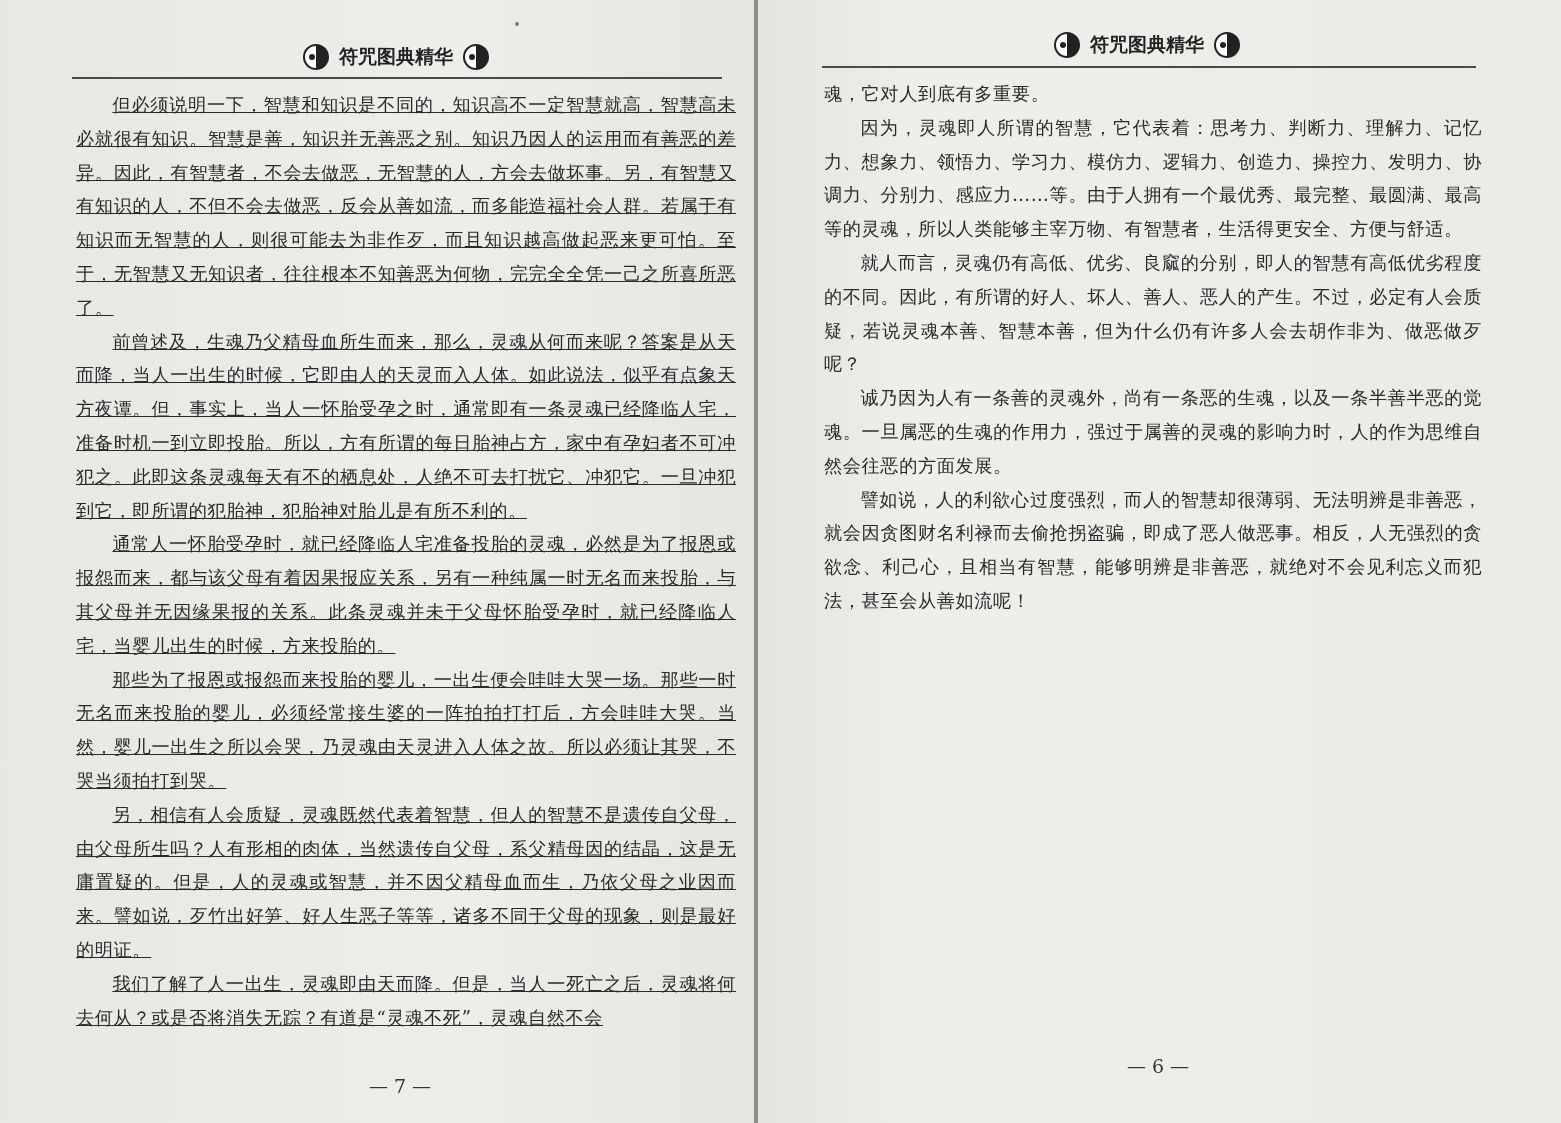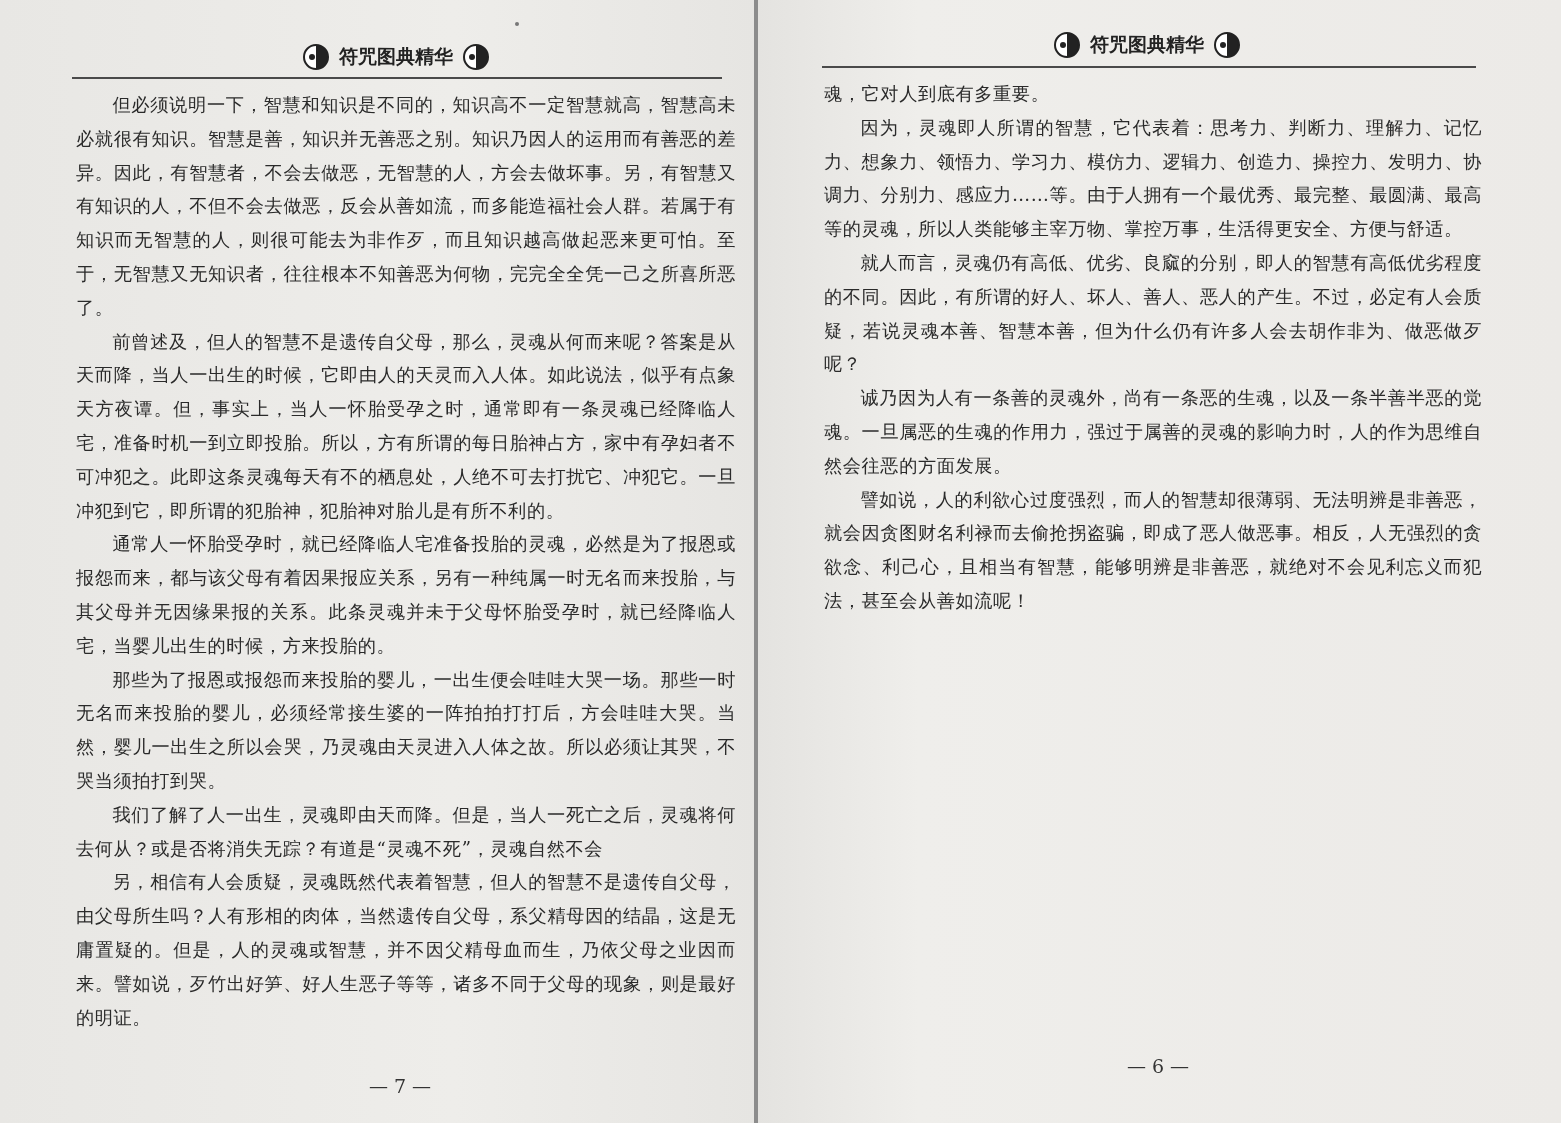--- a/index.html
+++ b/index.html
@@ -32,21 +32,21 @@
     content: ""; position: absolute; width: 6px; height: 6px; border-radius: 50%;
     background: #222; left: 4px; top: 8px;
   }
   .rule { position: absolute; height: 2px; background: #4a4a4a; }
   .left .rule { left: 72px; width: 650px; top: 77px; }
   .right .rule { left: 64px; width: 654px; top: 66px; }
   .body-text {
     position: absolute; font-size: 18.2px; line-height: 33.8px; letter-spacing: 0.6px;
     text-align: justify;
   }
-  .left .body-text { left: 76px; width: 660px; top: 88px; }
+  .left .body-text { left: 76px; width: 660px; top: 88px; text-decoration: underline; }
   .right .body-text { left: 66px; width: 658px; top: 77px; }
   .body-text p { margin: 0; text-indent: 2em; }
   .body-text p.cont { text-indent: 0; }
   .folio {
     position: absolute; font-size: 19px; color: #333; text-align: center;
   }
   .left .folio { left: 300px; width: 200px; top: 1075px; }
   .right .folio { left: 300px; width: 200px; top: 1055px; }
   .speck { position: absolute; width: 4px; height: 4px; background: #777; border-radius: 50%; }
 </style>
@@ -55,40 +55,40 @@
 
 <div class="page left">
   <div class="header">
     <span class="taiji"></span>
     <span>符咒图典精华</span>
     <span class="taiji"></span>
   </div>
   <div class="rule"></div>
   <div class="body-text">
     <p>但必须说明一下，智慧和知识是不同的，知识高不一定智慧就高，智慧高未必就很有知识。智慧是善，知识并无善恶之别。知识乃因人的运用而有善恶的差异。因此，有智慧者，不会去做恶，无智慧的人，方会去做坏事。另，有智慧又有知识的人，不但不会去做恶，反会从善如流，而多能造福社会人群。若属于有知识而无智慧的人，则很可能去为非作歹，而且知识越高做起恶来更可怕。至于，无智慧又无知识者，往往根本不知善恶为何物，完完全全凭一己之所喜所恶了。</p>
-    <p>前曾述及，但人的智慧不是遗传自父母，那么，灵魂从何而来呢？答案是从天而降，当人一出生的时候，它即由人的天灵而入人体。如此说法，似乎有点象天方夜谭。但，事实上，当人一怀胎受孕之时，通常即有一条灵魂已经降临人宅，准备时机一到立即投胎。所以，方有所谓的每日胎神占方，家中有孕妇者不可冲犯之。此即这条灵魂每天有不的栖息处，人绝不可去打扰它、冲犯它。一旦冲犯到它，即所谓的犯胎神，犯胎神对胎儿是有所不利的。</p>
+    <p>前曾述及，生魂乃父精母血所生而来，那么，灵魂从何而来呢？答案是从天而降，当人一出生的时候，它即由人的天灵而入人体。如此说法，似乎有点象天方夜谭。但，事实上，当人一怀胎受孕之时，通常即有一条灵魂已经降临人宅，准备时机一到立即投胎。所以，方有所谓的每日胎神占方，家中有孕妇者不可冲犯之。此即这条灵魂每天有不的栖息处，人绝不可去打扰它、冲犯它。一旦冲犯到它，即所谓的犯胎神，犯胎神对胎儿是有所不利的。</p>
     <p>通常人一怀胎受孕时，就已经降临人宅准备投胎的灵魂，必然是为了报恩或报怨而来，都与该父母有着因果报应关系，另有一种纯属一时无名而来投胎，与其父母并无因缘果报的关系。此条灵魂并未于父母怀胎受孕时，就已经降临人宅，当婴儿出生的时候，方来投胎的。</p>
     <p>那些为了报恩或报怨而来投胎的婴儿，一出生便会哇哇大哭一场。那些一时无名而来投胎的婴儿，必须经常接生婆的一阵拍拍打打后，方会哇哇大哭。当然，婴儿一出生之所以会哭，乃灵魂由天灵进入人体之故。所以必须让其哭，不哭当须拍打到哭。</p>
+    <p>另，相信有人会质疑，灵魂既然代表着智慧，但人的智慧不是遗传自父母，由父母所生吗？人有形相的肉体，当然遗传自父母，系父精母因的结晶，这是无庸置疑的。但是，人的灵魂或智慧，并不因父精母血而生，乃依父母之业因而来。譬如说，歹竹出好笋、好人生恶子等等，诸多不同于父母的现象，则是最好的明证。</p>
     <p>我们了解了人一出生，灵魂即由天而降。但是，当人一死亡之后，灵魂将何去何从？或是否将消失无踪？有道是“灵魂不死”，灵魂自然不会</p>
-    <p>另，相信有人会质疑，灵魂既然代表着智慧，但人的智慧不是遗传自父母，由父母所生吗？人有形相的肉体，当然遗传自父母，系父精母因的结晶，这是无庸置疑的。但是，人的灵魂或智慧，并不因父精母血而生，乃依父母之业因而来。譬如说，歹竹出好笋、好人生恶子等等，诸多不同于父母的现象，则是最好的明证。</p>
   </div>
   <div class="folio">— 7 —</div>
   <div class="speck" style="left:515px;top:22px;"></div>
 </div>
 
 <div class="gutter"></div>
 
 <div class="page right">
   <div class="header">
     <span class="taiji"></span>
     <span>符咒图典精华</span>
     <span class="taiji"></span>
   </div>
   <div class="rule"></div>
   <div class="body-text">
     <p class="cont">魂，它对人到底有多重要。</p>
-    <p>因为，灵魂即人所谓的智慧，它代表着：思考力、判断力、理解力、记忆力、想象力、领悟力、学习力、模仿力、逻辑力、创造力、操控力、发明力、协调力、分别力、感应力……等。由于人拥有一个最优秀、最完整、最圆满、最高等的灵魂，所以人类能够主宰万物、掌控万事，生活得更安全、方便与舒适。</p>
+    <p>因为，灵魂即人所谓的智慧，它代表着：思考力、判断力、理解力、记忆力、想象力、领悟力、学习力、模仿力、逻辑力、创造力、操控力、发明力、协调力、分别力、感应力……等。由于人拥有一个最优秀、最完整、最圆满、最高等的灵魂，所以人类能够主宰万物、有智慧者，生活得更安全、方便与舒适。</p>
     <p>就人而言，灵魂仍有高低、优劣、良窳的分别，即人的智慧有高低优劣程度的不同。因此，有所谓的好人、坏人、善人、恶人的产生。不过，必定有人会质疑，若说灵魂本善、智慧本善，但为什么仍有许多人会去胡作非为、做恶做歹呢？</p>
     <p>诚乃因为人有一条善的灵魂外，尚有一条恶的生魂，以及一条半善半恶的觉魂。一旦属恶的生魂的作用力，强过于属善的灵魂的影响力时，人的作为思维自然会往恶的方面发展。</p>
     <p>譬如说，人的利欲心过度强烈，而人的智慧却很薄弱、无法明辨是非善恶，就会因贪图财名利禄而去偷抢拐盗骗，即成了恶人做恶事。相反，人无强烈的贪欲念、利己心，且相当有智慧，能够明辨是非善恶，就绝对不会见利忘义而犯法，甚至会从善如流呢！</p>
   </div>
   <div class="folio">— 6 —</div>
 </div>
 
 </body></html>

